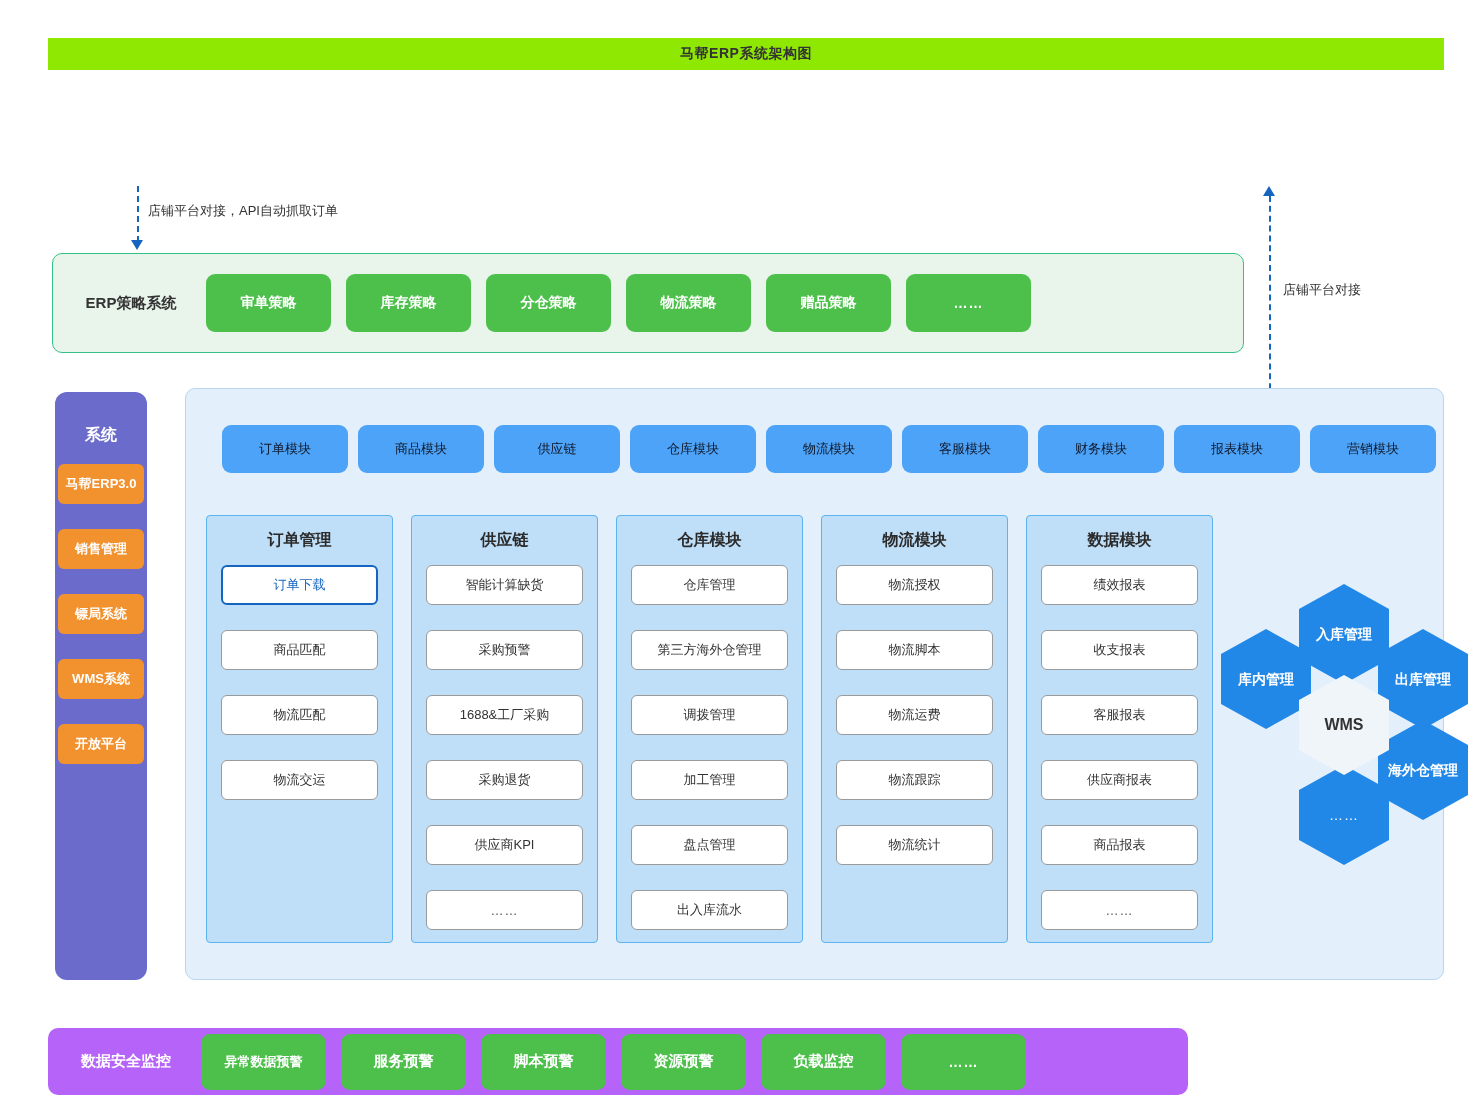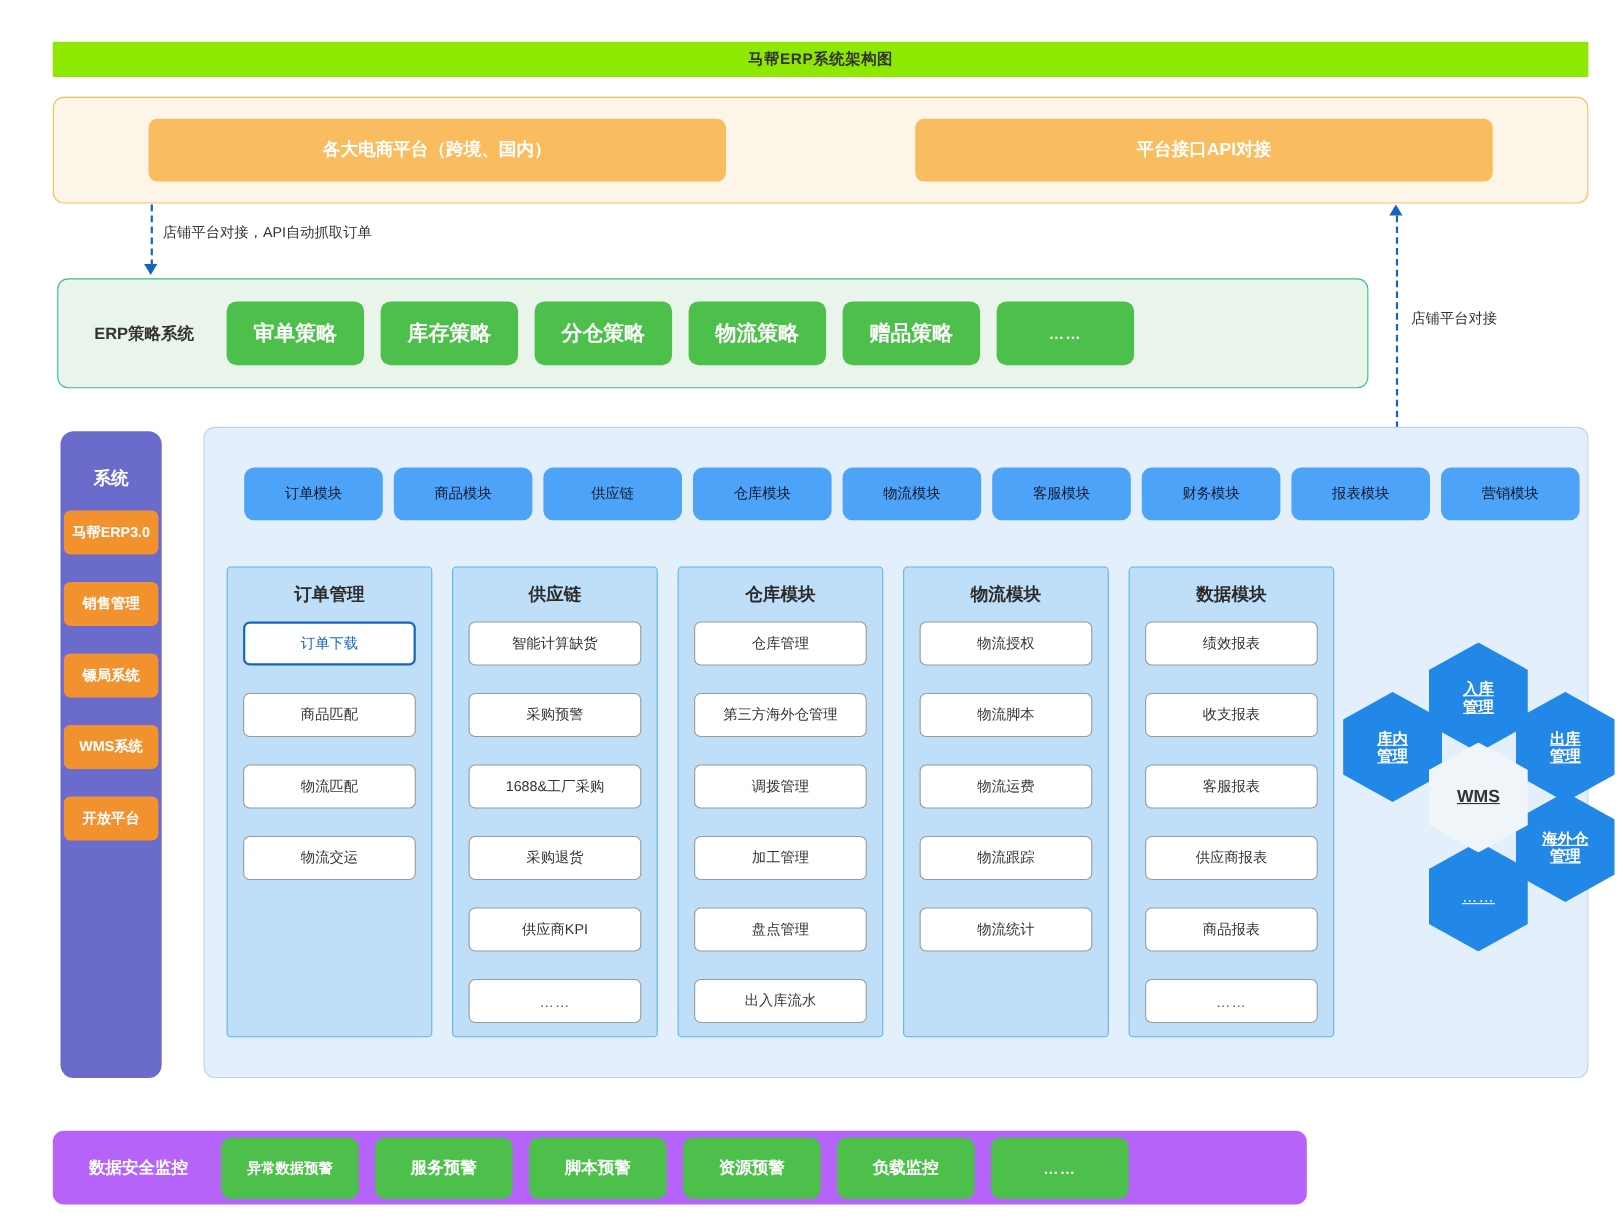--- a/index.html
+++ b/index.html
@@ -47,21 +47,21 @@
 
   
   .erp-band {
     position: absolute; left: 52px; top: 253px; width: 1192px; height: 100px;
     background: #E9F5EA; border: 1px solid #35C08A; border-radius: 10px;
     display: flex; align-items: center; padding-left: 18px; gap: 15px;
   }
   .erp-label { font-size: 15px; font-weight: bold; color: #333; width: 120px; text-align: center; }
   .erp-chip {
     width: 125px; height: 58px; background: #4CC04A; border-radius: 9px;
-    color: #fff; font-size: 19px; font-weight: bold;
+    color: #fff; font-size: 14px; font-weight: bold;
     display: flex; align-items: center; justify-content: center;
   }
   .erp-chip.dots { font-size: 14px; letter-spacing: 1px; }
 
   
   .sys-col {
     position: absolute; left: 55px; top: 392px; width: 92px; height: 588px;
     background: #6B6BCB; border-radius: 12px;
     display: flex; flex-direction: column; align-items: center; padding-top: 33px;
   }
@@ -104,23 +104,22 @@
   .mod-item:last-child { margin-bottom: 0; }
   .mod-item.active { border: 2px solid #1565C0; color: #1565C0; }
   .mod-item.dots { letter-spacing: 1px; color: #555; }
 
   
   .hex-cluster { position: absolute; left: 1035px; top: 195px; width: 220px; height: 250px; }
   .hex {
     position: absolute; width: 90px; height: 100px; background: #2288E8;
     clip-path: polygon(50% 0%, 100% 25%, 100% 75%, 50% 100%, 0% 75%, 0% 25%);
     color: #fff; font-size: 14px; font-weight: bold; line-height: 1.15;
-    display: flex; flex-direction: column; justify-content: center;
+    display: flex; align-items: center; justify-content: center;
     text-align: center;
-    text-decoration: underline;
   }
   .hex.center { background: #F0F5FA; color: #333; font-size: 16px; }
   .hex.dots { font-size: 14px; font-weight: normal; letter-spacing: 1px; }
 
   
   .monitor-bar {
     position: absolute; left: 48px; top: 1028px; width: 1140px; height: 67px;
     background: #B563F8; border-radius: 10px;
     display: flex; align-items: center; padding-left: 18px; gap: 15px;
   }
@@ -133,24 +132,20 @@
   .monitor-chip.small { font-size: 13px; }
   .monitor-chip.dots { font-size: 14px; letter-spacing: 1px; }
 </style>
 </head>
 <body>
 
 <div id="canvas">
 
   <div class="title-bar">马帮ERP系统架构图</div>
 
-  <div class="platform-wrap">
-    <div class="platform-box">各大电商平台（跨境、国内）</div>
-    <div class="platform-box">平台接口API对接</div>
-  </div>
 
   <div class="dash-v" style="left:137px; top:186px; height:56px;"></div>
   <div class="arrow-head arrow-down" style="left:131px; top:240px;"></div>
   <div class="dash-label" style="left:148px; top:202px;">店铺平台对接，API自动抓取订单</div>
 
   <div class="dash-v" style="left:1269px; top:196px; height:203px;"></div>
   <div class="arrow-head arrow-up" style="left:1263px; top:186px;"></div>
   <div class="dash-label" style="left:1283px; top:281px;">店铺平台对接</div>
 
   <div class="erp-band">

